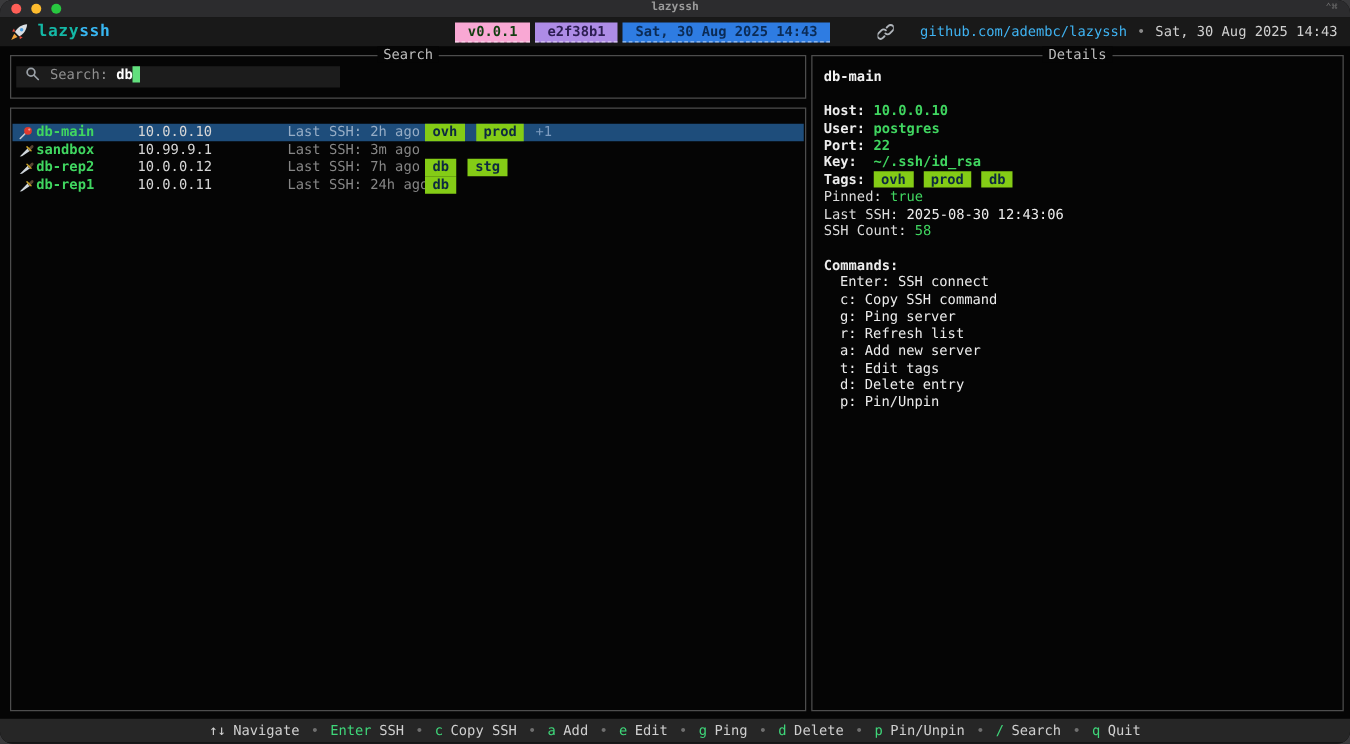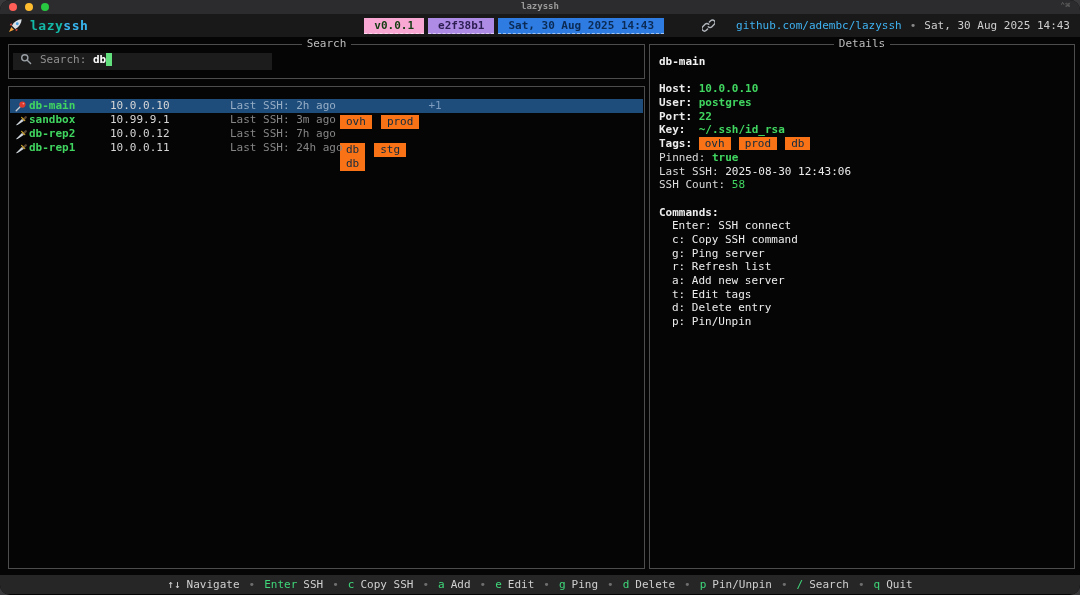--- a/index.html
+++ b/index.html
@@ -45,22 +45,22 @@
   
   #rows{position:absolute;left:1px;top:12px;right:1px;}
   .srow{position:relative;height:14px;}
   .srow.sel{background:#1e4d7b;}
   .srow .ricon{position:absolute;left:5px;top:1px;}
   .srow .name{position:absolute;left:19px;color:#40d660;font-weight:bold;}
   .srow .ip{position:absolute;left:100px;color:#d6d6d6;}
   .srow .lssh{position:absolute;left:220px;color:#868686;}
   .srow.sel .lssh{color:#96adc6;}
   .srow .tags{position:absolute;left:330px;top:0px;display:flex;}
-  .tag{background:#f97316;color:#0d2940;font-weight:normal;padding:0 6px;margin-right:9px;
-       height:14px;line-height:14px;margin-top:16px;}
+  .tag{background:#84cc16;color:#0d2940;font-weight:bold;padding:0 6px;margin-right:9px;
+       height:14px;line-height:14px;}
   .extra{color:#7d9cc0;line-height:14px;}
   
   #details-content{position:absolute;left:9px;top:10px;right:4px;}
   .dline{height:13.7px;line-height:13.7px;white-space:pre;}
   .dlabel{color:#ececec;font-weight:bold;white-space:pre;margin-top:48px;}
   .dlabel.reg{font-weight:normal;color:#dcdcdc;text-align:right;}
   .dval{color:#40d660;font-weight:bold;}
   .dval.plain{color:#ececec;font-weight:normal;}
   #details-name{color:#f2f2f2;font-weight:bold;}
   .dtags .tag{margin-right:8px;}
@@ -203,21 +203,21 @@
   <div class="panel" id="panel-details">
     <div class="legend"><span>Details</span></div>
     <div id="details-content">
       <div class="dline" id="details-name">db-main</div>
       <div class="dline"></div>
       <div class="dline"><span class="dlabel">Host: </span><span class="dval">10.0.0.10</span></div>
       <div class="dline"><span class="dlabel">User: </span><span class="dval">postgres</span></div>
       <div class="dline"><span class="dlabel">Port: </span><span class="dval">22</span></div>
       <div class="dline"><span class="dlabel">Key:  </span><span class="dval">~/.ssh/id_rsa</span></div>
       <div class="dline dtags"><span class="dlabel">Tags: </span><span class="tag">ovh</span><span class="tag">prod</span><span class="tag">db</span></div>
-      <div class="dline"><span class="dlabel reg">Pinned: </span><span class="dval" style="font-weight:bold">true</span></div>
+      <div class="dline"><span class="dlabel reg">Pinned: </span><span class="dval" style="font-weight:normal">true</span></div>
       <div class="dline"><span class="dlabel reg">Last SSH: </span><span class="dval plain">2025-08-30 12:43:06</span></div>
       <div class="dline"><span class="dlabel reg">SSH Count: </span><span class="dval" style="font-weight:normal">58</span></div>
       <div class="dline"></div>
       <div class="dline cmdtitle">Commands:</div>
       <div class="dline cmd">Enter: SSH connect</div>
       <div class="dline cmd">c: Copy SSH command</div>
       <div class="dline cmd">g: Ping server</div>
       <div class="dline cmd">r: Refresh list</div>
       <div class="dline cmd">a: Add new server</div>
       <div class="dline cmd">t: Edit tags</div>

